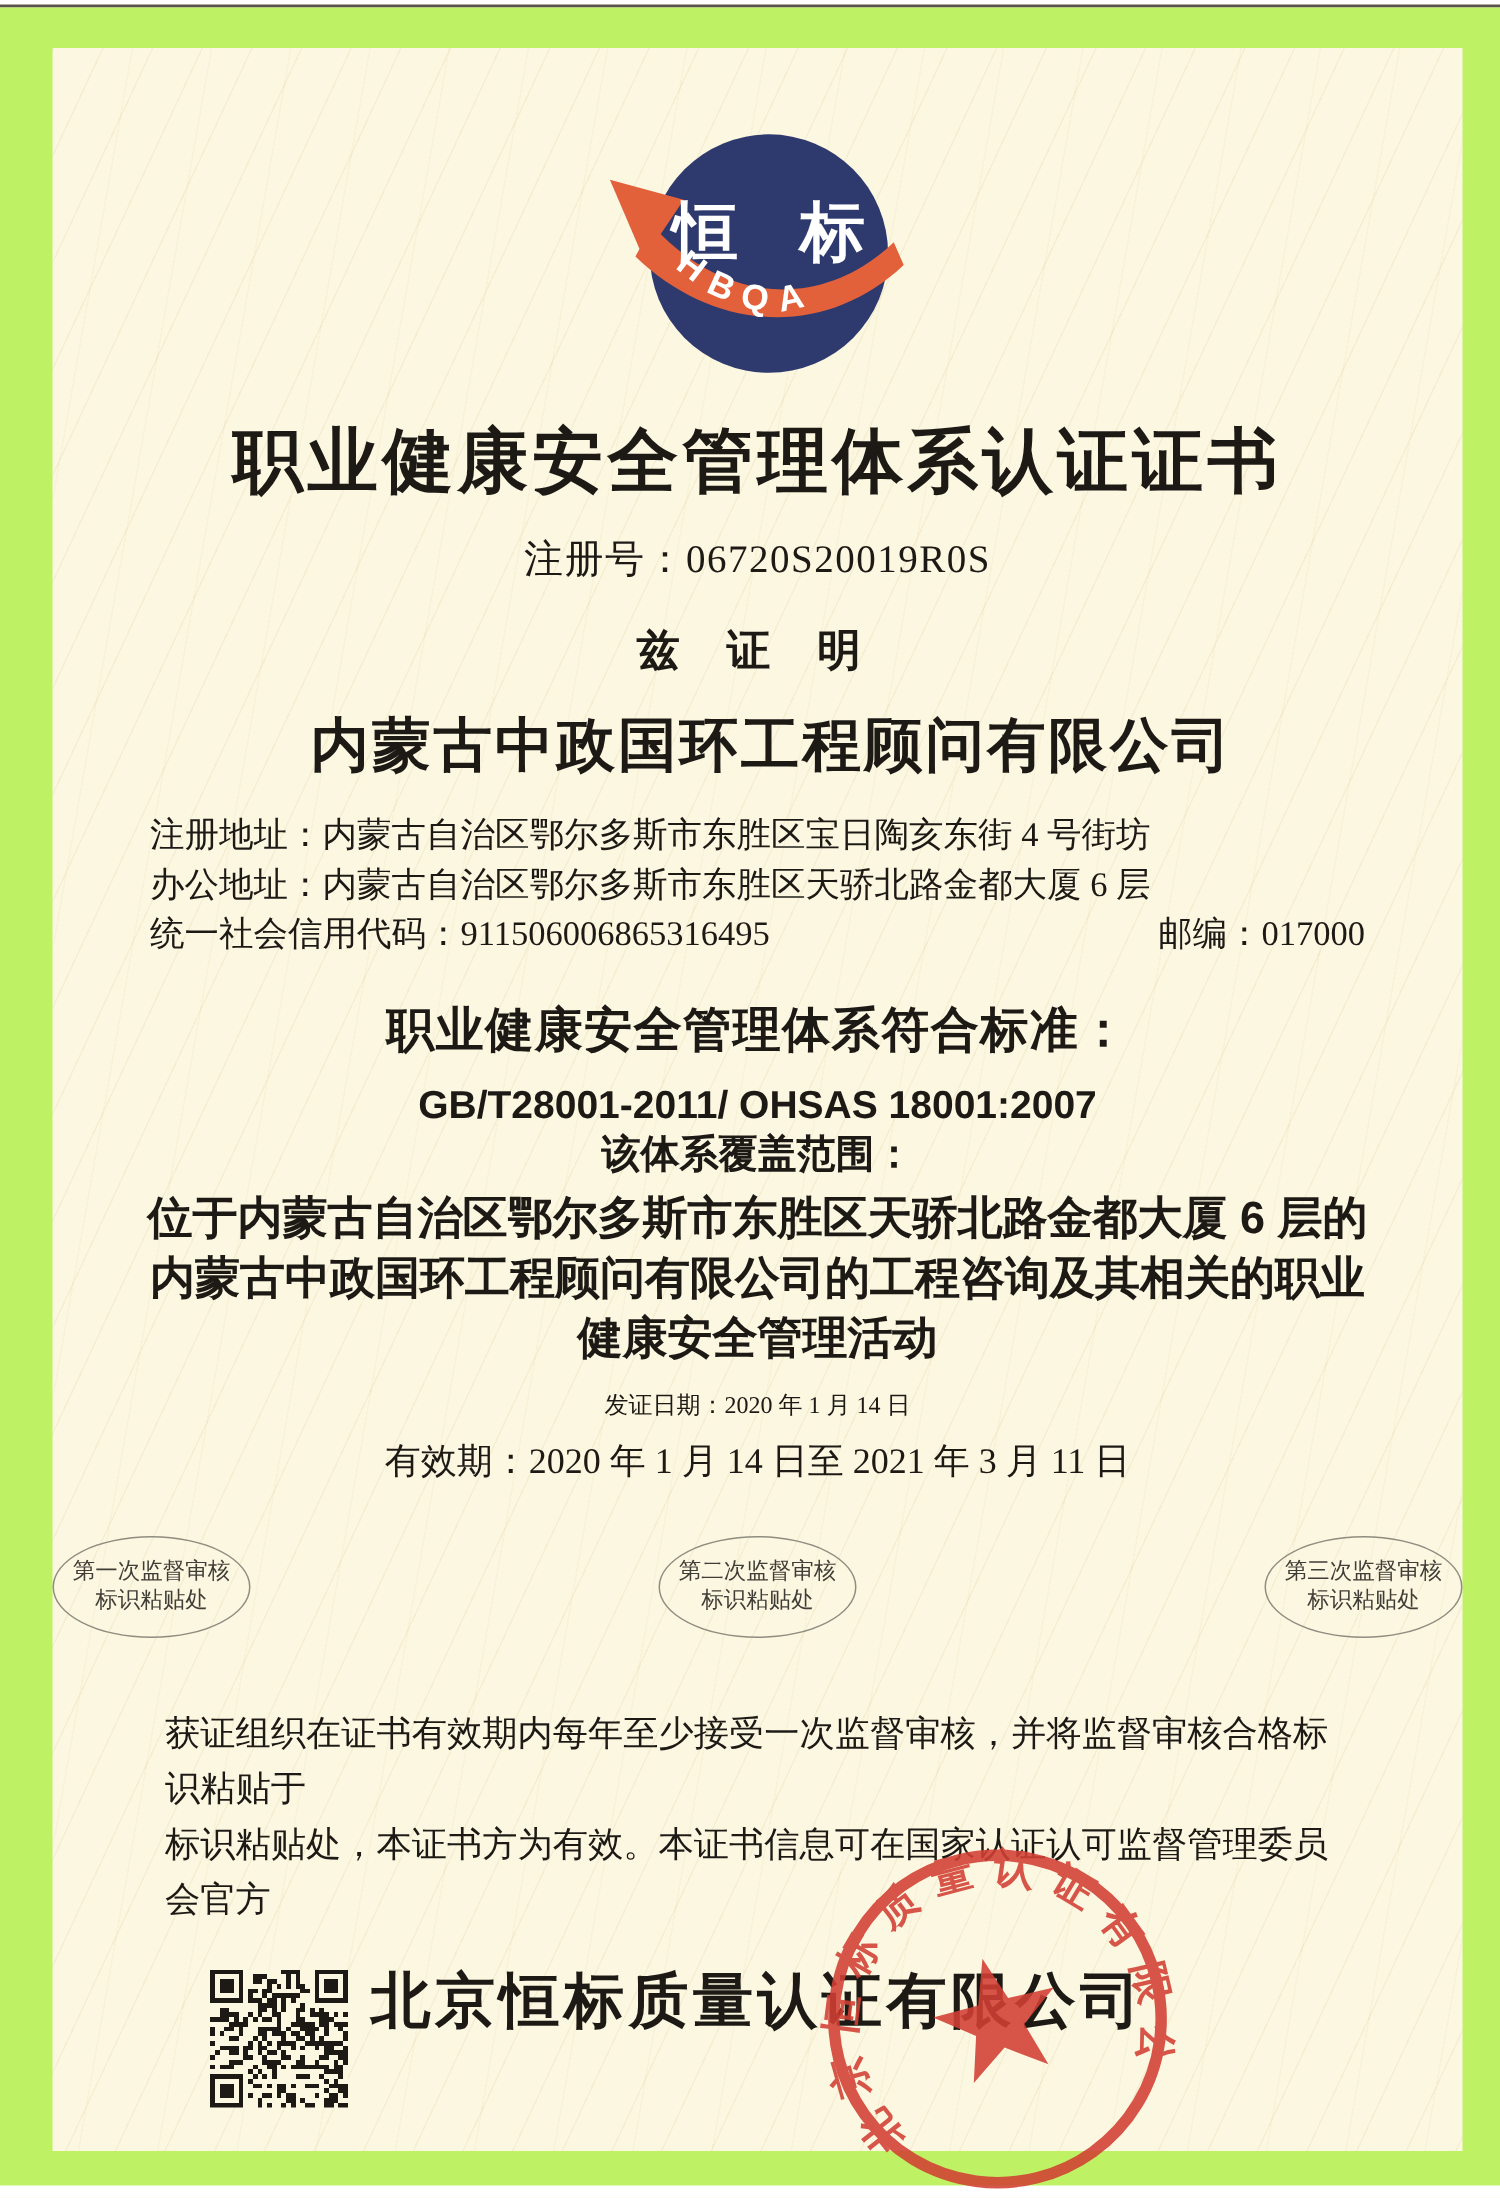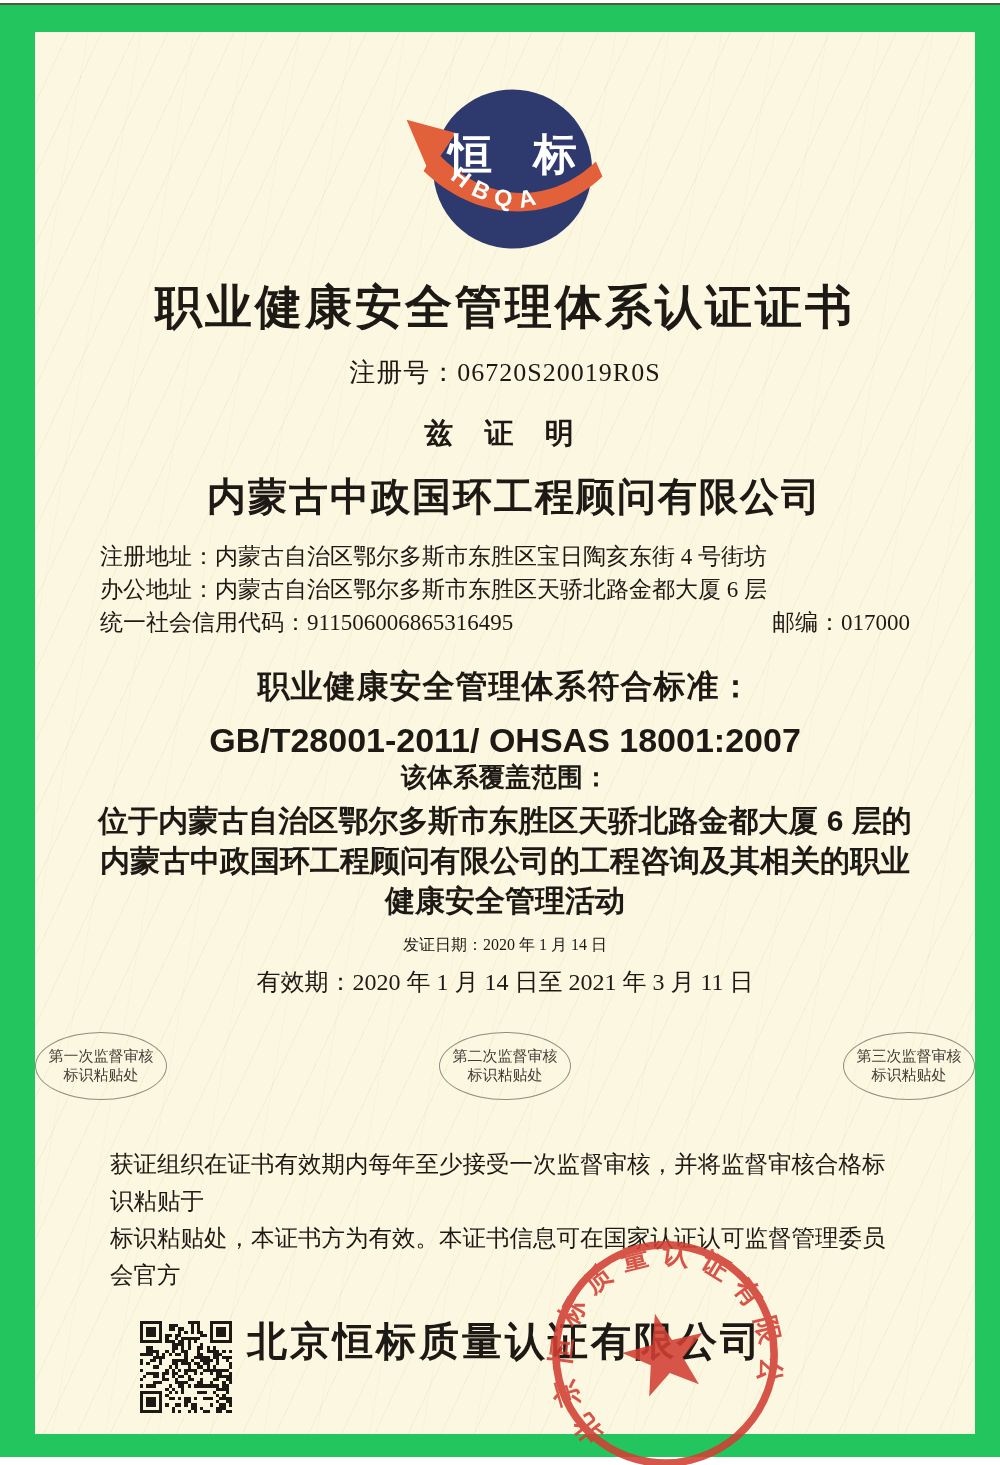--- a/index.html
+++ b/index.html
@@ -5,39 +5,39 @@
   * { margin:0; padding:0; box-sizing:border-box; }
   html,body { width:1000px; }
   body {
     width:1000px; height:1465px; position:relative;
     background:#ffffff; overflow:hidden;
     font-family:"Liberation Serif", serif; color:#1d1a16;
   }
   .top-hairline { position:absolute; left:0; top:3px; width:1000px; height:2px; background:#5a5248; }
   .gold-frame {
     position:absolute; left:0; top:5px; width:1000px; height:1452px;
-    background:#22c55e;
+    background:#bef264;
   }
   .paper {
     position:absolute; left:35px; top:27px; width:940px; height:1402px;
     background:#fcf7e1;
     background-image:
       repeating-linear-gradient(115deg, rgba(190,160,80,0.10) 0px, rgba(190,160,80,0.10) 1px, transparent 1px, transparent 30px),
       repeating-linear-gradient(100deg, rgba(190,160,80,0.06) 0px, rgba(190,160,80,0.06) 1px, transparent 1px, transparent 52px);
     text-align:center;
   }
   .logo-top { margin:50px auto 0 auto; width:232px; height:176px; }
   .cert-title { margin-top:18px; font-size:47px; font-weight:700; letter-spacing:3px; }
   .reg-no { margin-top:16px; font-size:26px; letter-spacing:1px; }
   .certify { margin-top:24px; font-size:29px; font-weight:700; letter-spacing:12px; }
   .company-name { margin-top:16px; font-size:39px; font-weight:700; letter-spacing:2px;padding-left:19px; }
   .addr-block { width:810px; margin:16px auto 0 auto; text-align:left; font-size:23px; line-height:33px; }
   .addr-row-flex { display:flex; justify-content:space-between;align-items:center; }
   .std-heading { margin-top:26px; font-size:32px; font-weight:700; font-family:"Liberation Sans", sans-serif; letter-spacing:1px; }
-  .std-line { margin-top:12px; font-size:34px; font-weight:700; font-family:"Liberation Sans", sans-serif; letter-spacing:0px; }
+  .std-line { margin-top:12px; font-size:26px; font-weight:700; font-family:"Liberation Sans", sans-serif; letter-spacing:0px; }
   .scope-heading { font-size:26px; font-weight:700; font-family:"Liberation Sans", sans-serif; }
   .scope-text { margin-top:6px; font-size:30px; font-weight:700; font-family:"Liberation Sans", sans-serif; line-height:40px; }
   .issue-date { margin-top:14px; font-size:16px; }
   .validity { margin-top:10px; font-size:24px; }
   .ovals { margin-top:34px; display:flex; justify-content:space-between; }
   .oval {
     width:132px; height:68px; border:1.5px solid #8f8d80; border-radius:50%;
     display:flex; flex-direction:column; justify-content:center; align-items:center;
     color:#3f3d36; font-size:15px; line-height:19px; background:transparent;
   }

